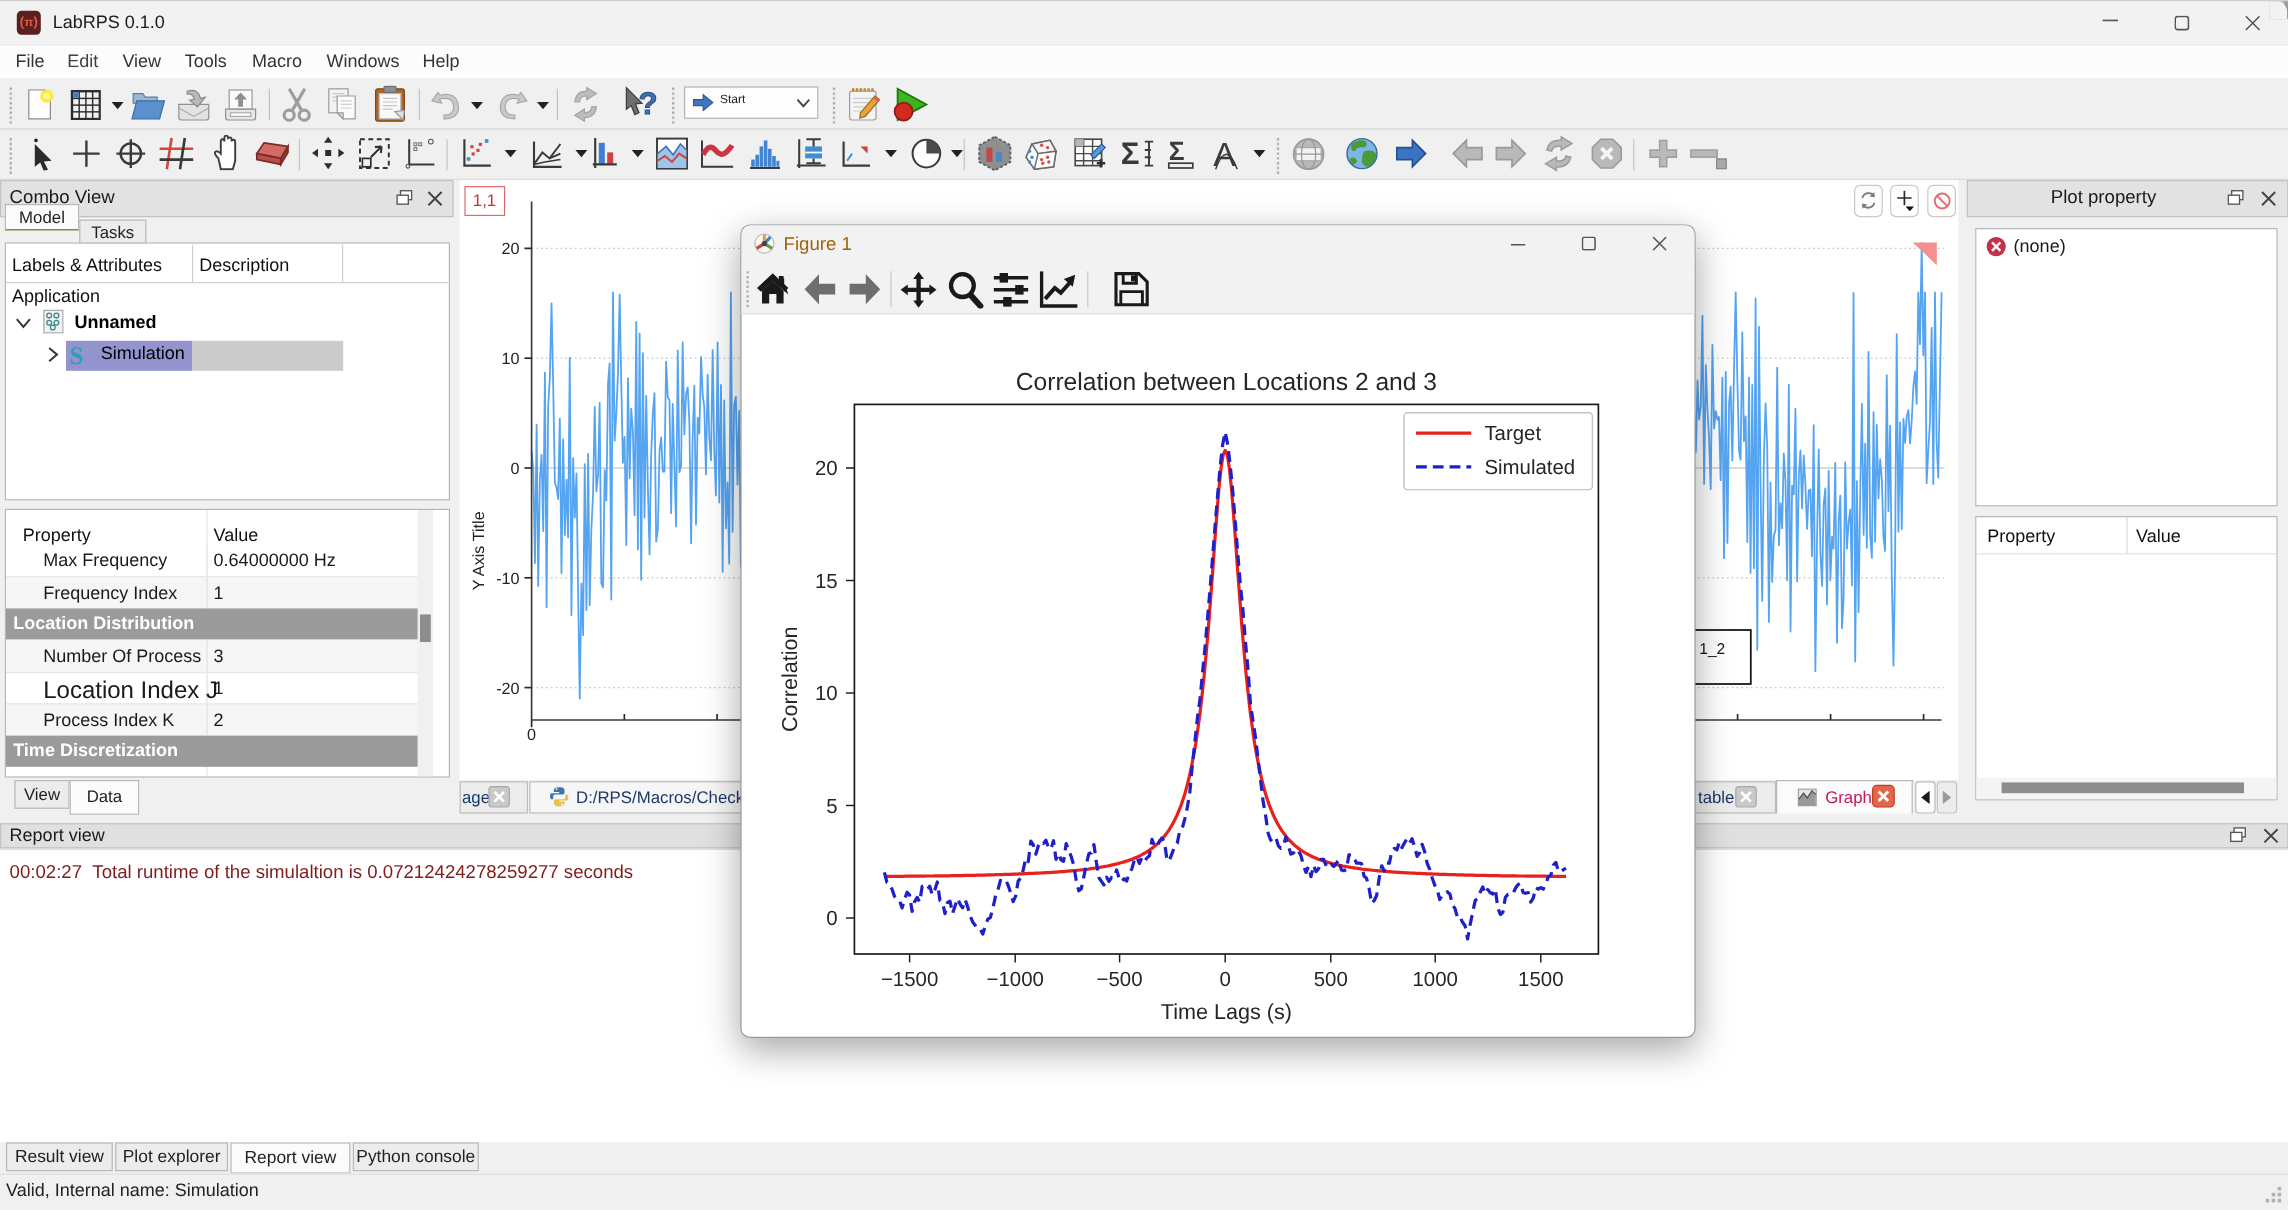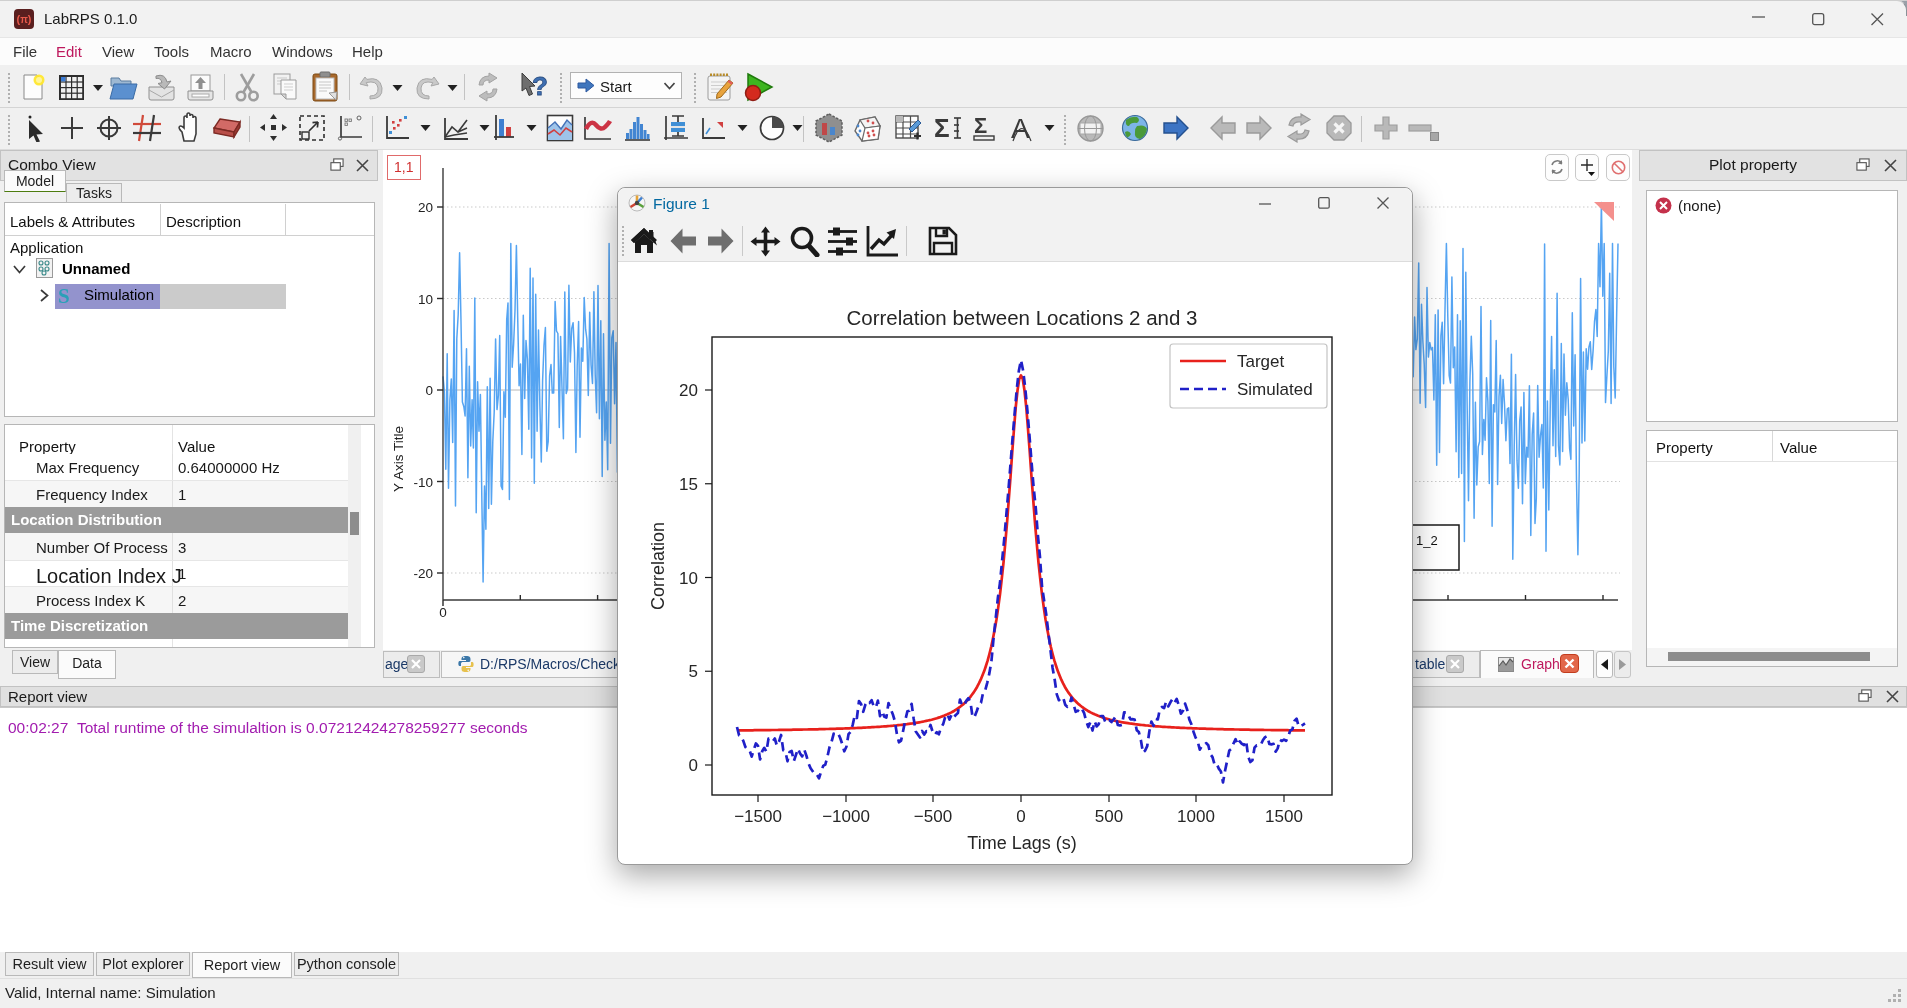--- a/index.html
+++ b/index.html
@@ -28,21 +28,21 @@
   </svg>
 <svg class="abs" style="left:1812px;top:13px" width="13" height="13">
     <rect x="0.7" y="0.7" width="11" height="11" rx="2" fill="none" stroke="#555" stroke-width="1.3"></rect>
   </svg>
 <svg class="abs" style="left:1871px;top:13px" width="13" height="13">
     <path d="M0.5 0.5 L12 12 M12 0.5 L0.5 12" stroke="#555" stroke-width="1.3"></path>
   </svg>
 
 <div class="abs" style="left:0;top:38px;width:1907px;height:27px;background:#fcfcfc"></div>
 <div class="abs" style="top:43px;left:13px;font-size:15px;color:#333">File</div>
-<div class="abs" style="top:43px;left:56px;font-size:15px;color:#be185d">Edit</div>
+<div class="abs" style="top:43px;left:56px;font-size:15px;color:#404040">Edit</div>
 <div class="abs" style="top:43px;left:102px;font-size:15px;color:#333">View</div>
 <div class="abs" style="top:43px;left:154px;font-size:15px;color:#333">Tools</div>
 <div class="abs" style="top:43px;left:210px;font-size:15px;color:#333">Macro</div>
 <div class="abs" style="top:43px;left:272px;font-size:15px;color:#333">Windows</div>
 <div class="abs" style="top:43px;left:352px;font-size:15px;color:#333">Help</div>
 
 <div class="abs" style="left:0;top:65px;width:1907px;height:43px;background:#f0f0f0;border-bottom:1px solid #d4d4d4"></div>
 <div class="grip" style="left:8px;top:73px"></div>
 
 <svg class="abs" style="left:19px;top:73px" width="28" height="28" viewBox="0 0 28 28">
@@ -161,21 +161,21 @@
 <svg class="abs" style="left:518px;top:71px" width="33" height="33" viewBox="0 0 33 33">
     <text x="14" y="24" font-size="26" font-weight="bold" fill="#3e6fb2" stroke="#2a4d80" stroke-width="0.8" font-family="Liberation Sans">?</text>
     <path d="M4 2 L17 15 L11.5 15.5 L14.5 23 L11 24.5 L8 17 L4 20 Z" fill="#6e6e6e" stroke="#3c3c3c"></path>
   </svg>
 <div class="grip" style="left:560px;top:73px"></div>
 
 <div class="abs" style="left:570px;top:72px;width:112px;height:27px;background:#fdfdfd;border:1px solid #b2b2b2"></div>
 <svg class="abs" style="left:577px;top:78px" width="18" height="15" viewBox="0 0 18 15">
     <path d="M1 5 h8 v-4 l8 6.5 -8 6.5 v-4 h-8 z" fill="#4076bd" stroke="#2c59a0"></path>
   </svg>
-<div class="abs" style="left:600px;top:78px;font-size:15px">Start</div>
+<div class="abs" style="left:600px;top:78px;font-size:10px">Start</div>
 <svg class="abs" style="left:664px;top:82px" width="11" height="8">
     <path d="M0.5 1 L5.5 6.5 L10.5 1" fill="none" stroke="#444" stroke-width="1.6"></path>
   </svg>
 <div class="grip" style="left:694px;top:73px"></div>
 
 <svg class="abs" style="left:705px;top:72px" width="30" height="30" viewBox="0 0 30 30">
     <rect x="3" y="4" width="22" height="24" rx="2" fill="#f4f4f4" stroke="#9c9c9c"></rect>
     <g stroke="#b78b29" stroke-width="2">
       <line x1="6" y1="4" x2="6" y2="1.5"></line>
       <line x1="9.2" y1="4" x2="9.2" y2="1.5"></line>
@@ -643,21 +643,21 @@
 <svg class="abs" style="left:628px;top:194px;z-index:12" width="18" height="18" viewBox="0 0 18 18">
     <circle cx="9" cy="9" r="8" fill="#f6f6f6" stroke="#bbb"></circle>
     <g stroke-width="2.6">
       <line x1="9" y1="9" x2="9" y2="1.5" stroke="#e4a339"></line>
       <line x1="9" y1="9" x2="15.5" y2="13" stroke="#5aa13c"></line>
       <line x1="9" y1="9" x2="2.5" y2="13" stroke="#cc4433"></line>
       <line x1="9" y1="9" x2="14" y2="3.5" stroke="#3f7fd0"></line>
     </g>
     <circle cx="9" cy="9" r="2.2" fill="#444"></circle>
   </svg>
-<div class="abs" style="left:653px;top:195px;font-size:15.5px;color:#0369a1;z-index:12">Figure 1</div>
+<div class="abs" style="left:653px;top:195px;font-size:15.5px;color:#a16207;z-index:12">Figure 1</div>
 <svg class="abs" style="left:1259px;top:203px;z-index:12" width="13" height="4">
     <line x1="0" y1="1" x2="12" y2="1" stroke="#555" stroke-width="1.3"></line>
   </svg>
 <svg class="abs" style="left:1318px;top:197px;z-index:12" width="12" height="12">
     <rect x="0.7" y="0.7" width="10.5" height="10.5" rx="1.5" fill="none" stroke="#555" stroke-width="1.3"></rect>
   </svg>
 <svg class="abs" style="left:1377px;top:197px;z-index:12" width="12" height="12">
     <path d="M0.5 0.5 L11.5 11.5 M11.5 0.5 L0.5 11.5" stroke="#555" stroke-width="1.3"></path>
   </svg>
 
@@ -783,21 +783,21 @@
 <div class="dockhead" style="left:0;top:686px;width:1907px;height:21px;background:#e0e0e0"></div>
 <div class="abs" style="left:8px;top:688px;font-size:15px">Report view</div>
 <svg class="flbtn" style="left:1858px;top:689px" width="15" height="15" viewBox="0 0 15 15">
     <rect x="4" y="1" width="10" height="8" fill="#fff" stroke="#555" stroke-width="1.2"></rect>
     <rect x="1" y="5" width="10" height="8" fill="#fff" stroke="#555" stroke-width="1.2"></rect>
   </svg>
 <svg class="flbtn" style="left:1886px;top:690px" width="13" height="13">
     <path d="M1 1 L12 12 M12 1 L1 12" stroke="#444" stroke-width="1.6"></path>
   </svg>
 <div class="abs" style="left:0;top:707px;width:1907px;height:245px;background:#fff;border-top:1px solid #c9c9c9"></div>
-<div class="abs" style="left:8px;top:719px;font-size:15.5px;color:#a21caf">00:02:27&nbsp;&nbsp;Total runtime of the simulaltion is 0.07212424278259277 seconds</div>
+<div class="abs" style="left:8px;top:719px;font-size:15.5px;color:#7f1d1d">00:02:27&nbsp;&nbsp;Total runtime of the simulaltion is 0.07212424278259277 seconds</div>
 
 <div class="abs" style="left:0;top:952px;width:1907px;height:26px;background:#f0f0f0"></div>
 <div class="tab" style="left:5px;top:952px;width:89px;height:24px;line-height:23px;font-size:14.5px">Result view</div>
 <div class="tab" style="left:96px;top:952px;width:94px;height:24px;line-height:23px;font-size:14.5px">Plot explorer</div>
 <div class="tab tabact" style="left:192px;top:952px;width:100px;height:26px;line-height:24px;font-size:14.5px">Report view</div>
 <div class="tab" style="left:294px;top:952px;width:105px;height:24px;line-height:23px;font-size:14.5px">Python console</div>
 
 <div class="abs" style="left:0;top:978px;width:1907px;height:30px;background:#f0f0f0;border-top:1px solid #e0e0e0"></div>
 <div class="abs" style="left:5px;top:984px;font-size:15px;color:#222">Valid, Internal name: Simulation</div>
 <svg class="abs" style="left:1888px;top:989px" width="14" height="14">

